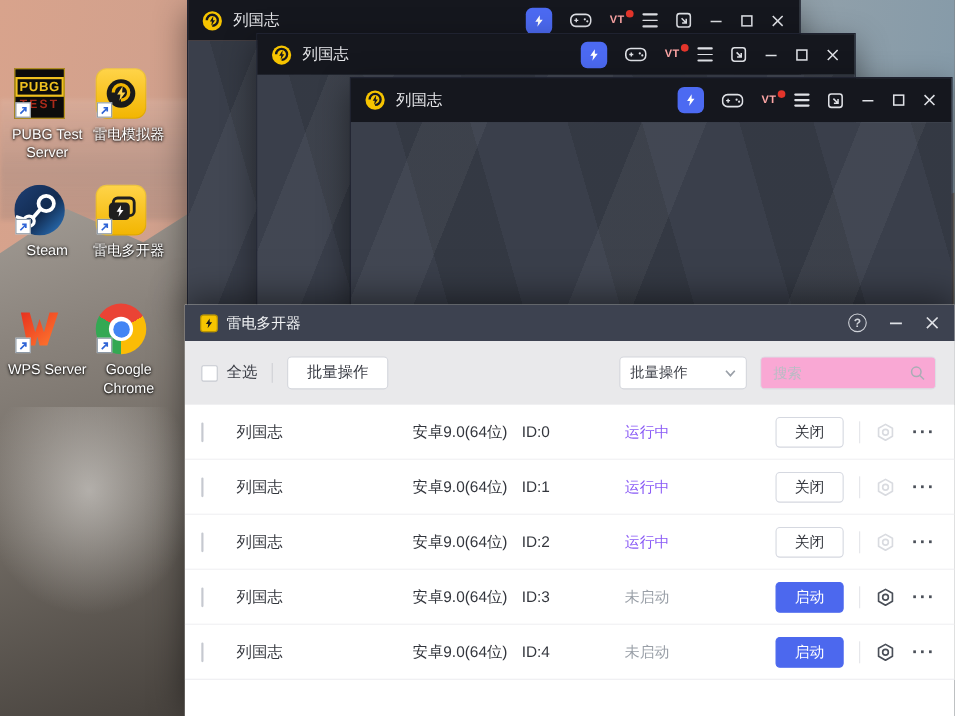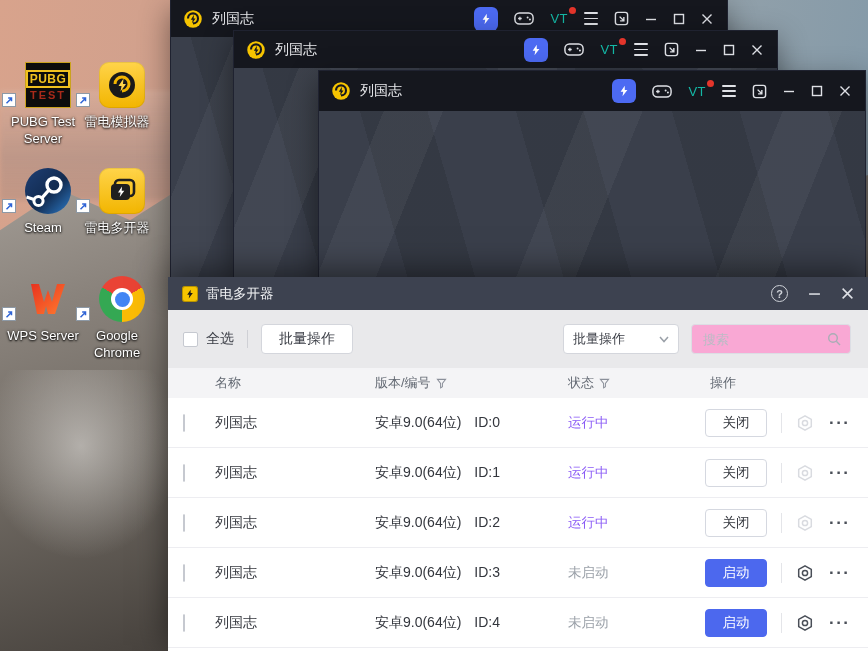--- a/index.html
+++ b/index.html
@@ -14,21 +14,21 @@
     background:linear-gradient(100deg,#d8a38c 0%,#cfa08d 22%,#bb9e96 42%,#93a1aa 72%,#7e97a8 100%);}
   .cloudband{position:absolute;left:0;right:0;top:90px;height:110px;
     background:linear-gradient(180deg,rgba(255,255,255,.10),rgba(120,120,125,.25) 60%,rgba(90,90,95,.15));filter:blur(2px);}
   .mountains{position:absolute;left:0;right:0;top:150px;bottom:0;
     background:linear-gradient(163deg,#a8a29b 0%,#8a837c 22%,#6e6861 45%,#4a4540 70%,#232120 100%);
     clip-path:polygon(0 16%,7% 8%,15% 14%,25% 3%,37% 12%,49% 5%,61% 14%,73% 7%,86% 13%,100% 5%,100% 100%,0 100%);}
   .snowpatch{position:absolute;left:0;top:370px;width:180px;height:190px;
     background:radial-gradient(ellipse at 45% 40%,rgba(232,230,227,.55),rgba(232,230,227,0) 70%);}
   
   .desk-icon{position:absolute;width:86px;display:flex;flex-direction:column;align-items:center;cursor:default;}
-  .dicon{position:relative;width:60px;height:46px;padding-left:24px;}
+  .dicon{position:relative;width:60px;height:46px;}
   .dlabel{margin-top:5px;text-align:center;font-size:13px;line-height:17px;color:#fff;
     text-shadow:0 1px 2px rgba(0,0,0,.95),0 0 3px rgba(0,0,0,.8);}
   .dlabel span{display:block;}
   .sc-badge{position:absolute;left:1px;bottom:1px;width:14px;height:14px;background:#fff;
     border:1px solid #8d99a6;box-sizing:border-box;display:flex;align-items:center;justify-content:center;}
   .pubg-box{width:46px;height:46px;background:#0c0c0c;border:1px solid #caa21e;box-sizing:border-box;
     display:flex;flex-direction:column;align-items:center;justify-content:center;gap:1px;}
   .pubg-word{border:2px solid #f0c11f;color:#f0c11f;font-weight:800;font-size:12px;line-height:14px;
     padding:0 2px;letter-spacing:.5px;}
   .pubg-test{color:#a82a1a;font-weight:900;font-size:11px;letter-spacing:2px;line-height:12px;}
@@ -48,21 +48,21 @@
   .emu-titlebar{height:37px;flex:0 0 auto;background:#15171e;display:flex;align-items:center;
     padding:0 14px 0 12px;}
   #win3 .emu-titlebar{height:40px;}
   .emu-title{color:#e8e9ec;font-size:14px;margin-left:9px;}
   .emu-body{flex:1;background-color:#3a3f4b;
     background-image:
       repeating-linear-gradient(112deg,rgba(255,255,255,0) 0 60px,rgba(255,255,255,.045) 60px 115px,rgba(255,255,255,0) 115px 185px),
       repeating-linear-gradient(74deg,rgba(0,0,0,0) 0 85px,rgba(0,0,0,.10) 85px 150px);}
   .tb-icons{margin-left:auto;display:flex;align-items:center;gap:16px;}
   .boost-btn{width:24px;height:24px;border-radius:6px;background:#4c6af2;display:flex;align-items:center;justify-content:center;}
-  .vt-box{position:relative;color:#14b8a6;font-weight:400;font-size:13px;letter-spacing:.5px;}
+  .vt-box{position:relative;color:#fca5a5;font-weight:700;font-size:10px;letter-spacing:.5px;}
   .vt-box::after{content:"";position:absolute;top:-4px;right:-8px;width:7px;height:7px;border-radius:50%;background:#e4352b;}
   .hamb{display:flex;flex-direction:column;gap:3.5px;}
   .hamb i{display:block;width:14px;height:1.8px;background:#dfe1e6;border-radius:1px;}
   .ctrl{display:flex;align-items:center;justify-content:center;}
   
   #mgr{position:absolute;left:168px;top:277px;width:700px;height:374px;z-index:5;
     background:#fff;box-shadow:0 -6px 30px rgba(0,0,0,.5);display:flex;flex-direction:column;box-sizing:border-box;overflow:hidden;}
   .mgr-titlebar{height:33px;flex:0 0 auto;background:#3d4250;display:flex;align-items:center;padding:0 14px;}
   .mgr-ico{width:16px;height:16px;border-radius:3px;background:#f6c400;display:flex;align-items:center;justify-content:center;
     box-shadow:inset 0 0 0 1px rgba(0,0,0,.25);}
@@ -448,41 +448,20 @@
     </div>
     <div class="searchbox">
       <input type="text" placeholder="搜索" style="">
       <svg width="14" height="14" viewBox="0 0 14 14">
         <circle cx="6" cy="6" r="4.3" fill="none" stroke="#a9adb5" stroke-width="1.4"></circle>
         <path d="M9.3 9.3 L13 13" stroke="#a9adb5" stroke-width="1.4"></path>
       </svg>
     </div>
   </div>
 
-  <div class="thead">
-    <span></span>
-    <span class="th">
-      <span>名称</span>
-    </span>
-    <span class="th">
-      <span>版本/编号</span>
-      <svg width="11" height="11" viewBox="0 0 12 12">
-        <path d="M1.5 1.5 h9 L7 6 v3.4 l-2 1.4 V6 Z" fill="none" stroke="#8b909a" stroke-width="1.1"></path>
-      </svg>
-    </span>
-    <span class="th">
-      <span>状态</span>
-      <svg width="11" height="11" viewBox="0 0 12 12">
-        <path d="M1.5 1.5 h9 L7 6 v3.4 l-2 1.4 V6 Z" fill="none" stroke="#8b909a" stroke-width="1.1"></path>
-      </svg>
-    </span>
-    <span class="th th-ops">
-      <span>操作</span>
-    </span>
-  </div>
 
   <div class="tbody">
   <div class="trow running">
     <span><span class="cbx"></span></span>
     <span class="name-cell">列国志</span>
     <span class="ver-cell">
       <span>安卓9.0(64位)</span>
       <span>ID:0</span>
     </span>
     <span class="status">运行中</span>

